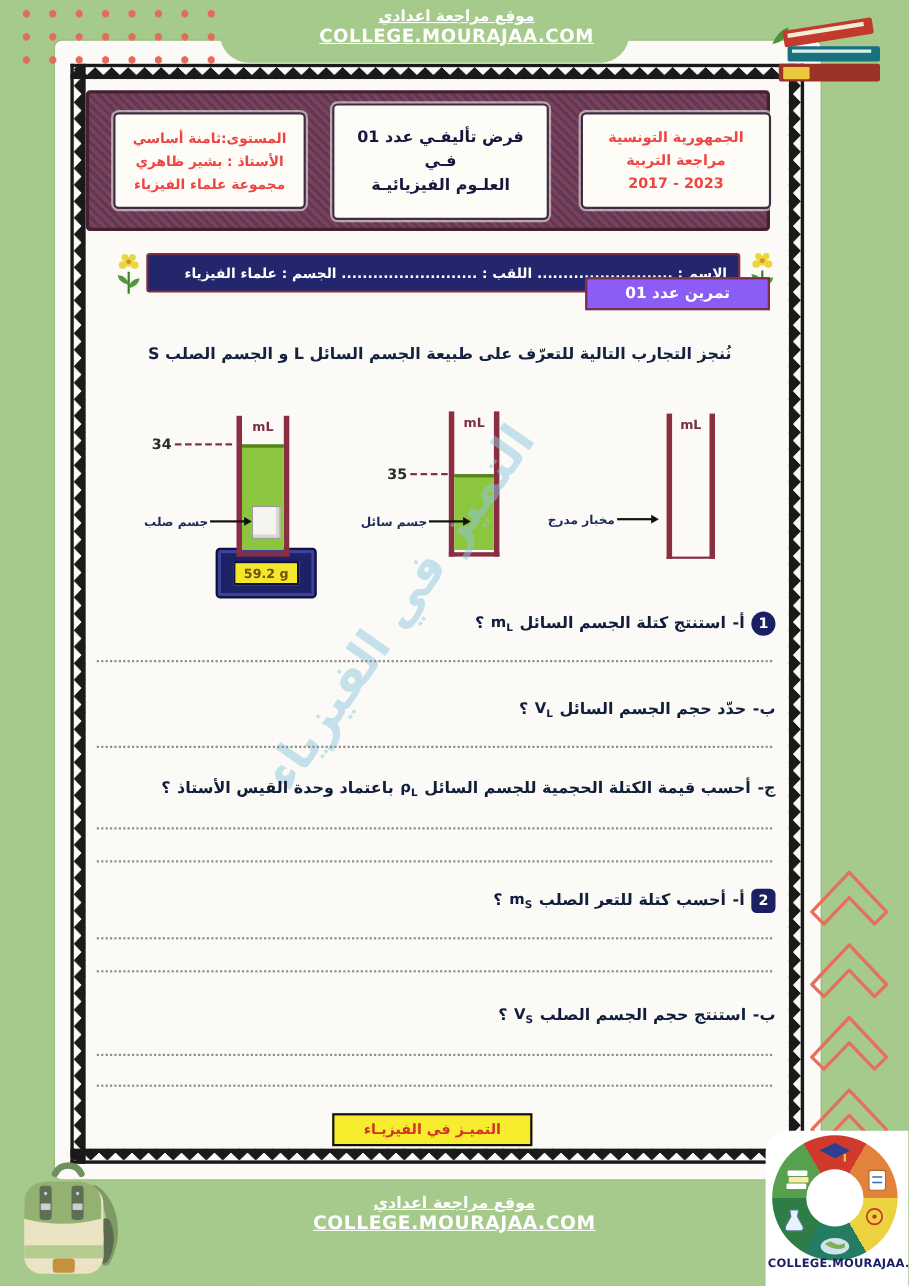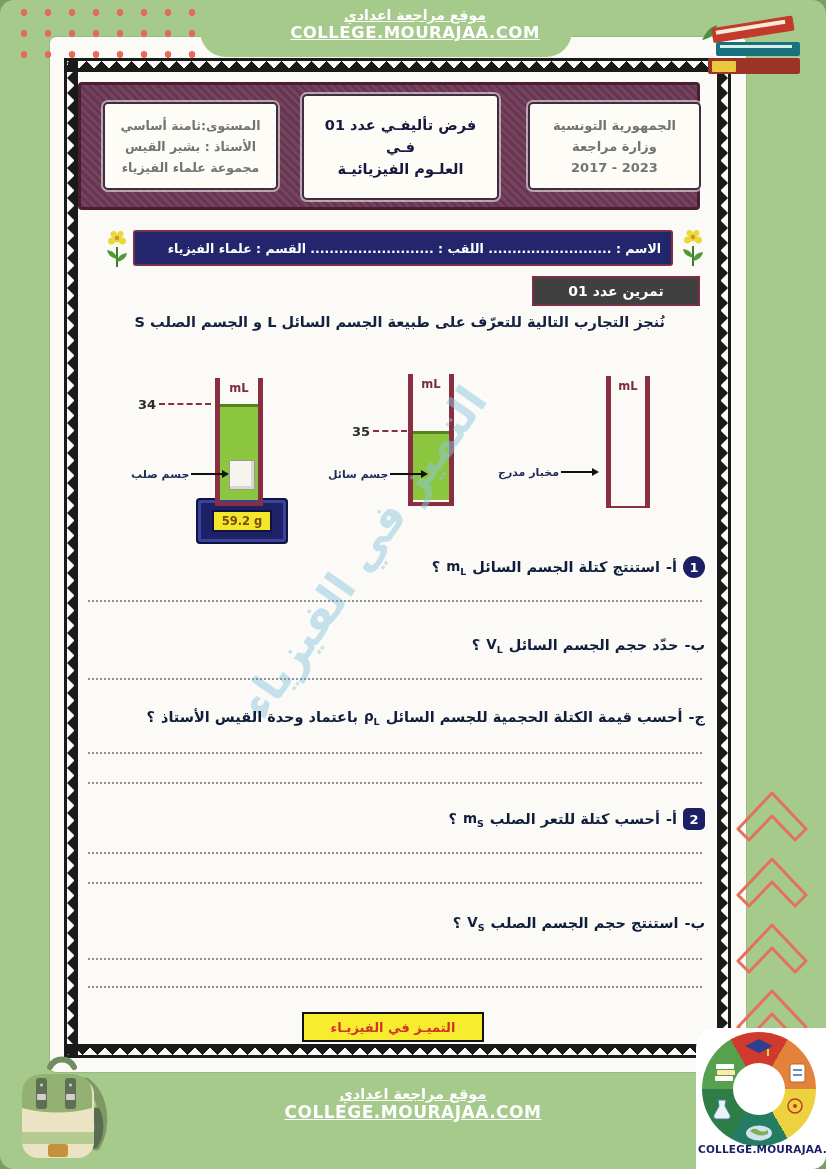--- a/index.html
+++ b/index.html
@@ -1,21 +1,20 @@
 <!DOCTYPE html>
 <html><head>
 <meta charset="utf-8">
 <style>
   * { margin:0; padding:0; box-sizing:border-box; }
   body { background:#7d9a67; }
   .page {
     position:relative; width:826px; height:1169px; margin:0 auto;
     background:#a5ca8b; overflow:hidden;
     font-family:"DejaVu Sans", sans-serif;
-    border-radius:14px;
   }
   
   .paper { position:absolute; left:50px; top:37px; width:696px; height:1035px;
     background:#fbfaf6; border-radius:6px; box-shadow:0 0 0 1px rgba(0,0,0,.08); }
   .top-banner { position:absolute; left:200px; top:0; width:372px; height:57px;
     background:#a5ca8b; border-radius:0 0 26px 26px; }
   .dots { position:absolute; left:6px; top:0; width:202px; height:60px;
     background-image:radial-gradient(circle, #e56a5a 3.1px, rgba(0,0,0,0) 3.6px);
     background-size:24px 21px; background-position:6px 2px; z-index:5; }
   
@@ -35,32 +34,32 @@
     background:conic-gradient(from 45deg at 0 50%, #1a1a1a 90deg, rgba(0,0,0,0) 0) left / 11px 15px repeat-y; }
   .zz-r { left:717px; top:58px; width:14px; height:1000px; border-right:3px solid #1a1a1a;
     background:conic-gradient(from 225deg at 100% 50%, #1a1a1a 90deg, rgba(0,0,0,0) 0) right / 11px 15px repeat-y; }
   
   .hframe { position:absolute; left:78px; top:82px; width:622px; height:128px; z-index:3;
     background:#7b4156; border:3px solid #471f31; border-radius:4px;
     background-image:repeating-linear-gradient(45deg, rgba(28,31,99,.28) 0 3px, rgba(0,0,0,0) 3px 6px); }
   .hbox { position:absolute; background:#fdfcf6; border:2px solid #3f2d42; border-radius:5px;
     box-shadow:0 0 0 2px rgba(253,252,246,.55); direction:rtl; text-align:center;
     display:flex; flex-direction:column; justify-content:center; gap:6px;
-    font-weight:bold; color:#737373; }
+    font-weight:bold; color:#ef4444; }
   .hbox.school { left:22px; top:17px; width:175px; height:88px; font-size:12.5px; }
   .hbox.extitle { left:221px; top:9px; width:197px; height:106px; font-size:14.5px; color:#17173f; }
   .hbox.state { left:447px; top:17px; width:173px; height:88px; font-size:13px; }
   
   .flower { position:absolute; z-index:3; }
   .idbar { position:absolute; left:133px; top:230px; width:540px; height:36px; z-index:3;
     background:#23256d; border:2px solid #7b2f44; border-radius:3px; direction:rtl;
     color:#fff; font-size:12.5px; font-weight:bold; display:flex; align-items:center;
     padding:0 10px; white-space:nowrap; overflow:hidden; }
-  .exbox { position:absolute; left:532px; top:276px; width:168px; height:30px; z-index:3;
-    background:#404040; border:2px solid #7b2f44; color:#fff; font-size:14px; font-weight:bold;
+  .exbox { position:absolute; left:532px; top:252px; width:168px; height:30px; z-index:3;
+    background:#8b5cf6; border:2px solid #7b2f44; color:#fff; font-size:14px; font-weight:bold;
     display:flex; align-items:center; justify-content:center; direction:rtl; }
   .intro { position:absolute; left:120px; top:314px; width:545px; z-index:3; direction:rtl;
     text-align:right; font-size:14.5px; font-weight:bold; color:#14213f; }
   
   .tube { position:absolute; border:5px solid #8a2f42; border-top:none; border-bottom-width:4px; z-index:3; }
   .unit { position:absolute; left:0; right:0; top:3px; text-align:center;
     font-size:11.5px; font-weight:bold; color:#7c2d3e; }
   .liquid { position:absolute; left:0; right:0; bottom:2px; background:#8cc63e; border-top:3px solid #55821f; }
   .solid { position:absolute; left:9px; top:82px; width:26px; height:30px;
     background:#f5f4ee; border:1px solid #9a9a9a; box-shadow:inset -3px -3px 0 #d9d8cf; }
@@ -140,31 +139,31 @@
   </svg>
 
   <div class="zz zz-t"></div>
   <div class="zz zz-b"></div>
   <div class="zz zz-l"></div>
   <div class="zz zz-r"></div>
 
   <div class="hframe">
     <div class="hbox school">
       <div>المستوى:ثامنة أساسي</div>
-      <div>الأستاذ : بشير القيس</div>
+      <div>الأستاذ : بشير ظاهري</div>
       <div>مجموعة علماء الفيزياء</div>
     </div>
     <div class="hbox extitle">
       <div>فرض تأليفـي عدد 01</div>
       <div>فـي</div>
       <div>العلـوم الفيزيائيـة</div>
     </div>
     <div class="hbox state">
       <div>الجمهورية التونسية</div>
-      <div>وزارة مراجعة</div>
+      <div>مراجعة التربية</div>
       <div>2023 - 2017</div>
     </div>
   </div>
 
   <svg class="flower" style="left:104px; top:229px" width="26" height="40" viewBox="0 0 26 40">
     <path d="M13,38 C13,30 13,25 13,18" stroke="#3f7d2e" stroke-width="2" fill="none"></path>
     <path d="M13,30 q-9,-2 -10,-9 q9,1 10,9 z" fill="#4e9a38"></path>
     <path d="M13,33 q9,-2 10,-9 q-9,1 -10,9 z" fill="#4e9a38"></path>
     <circle cx="13" cy="9" r="4.5" fill="#e8d93a"></circle>
       <circle cx="7.5" cy="12" r="3.5" fill="#e8d93a"></circle>
@@ -179,21 +178,21 @@
     <path d="M13,33 q9,-2 10,-9 q-9,1 -10,9 z" fill="#4e9a38"></path>
     <circle cx="13" cy="9" r="4.5" fill="#e8d93a"></circle>
       <circle cx="7.5" cy="12" r="3.5" fill="#e8d93a"></circle>
     <circle cx="18.5" cy="12" r="3.5" fill="#e8d93a"></circle>
       <circle cx="9.5" cy="5" r="3" fill="#e8d93a"></circle>
     <circle cx="16.5" cy="5" r="3" fill="#e8d93a"></circle>
       <circle cx="13" cy="9" r="2.2" fill="#d98f2a"></circle>
   </svg>
 
   <div class="idbar">
-    <span>الاسم : .......................... اللقب : .......................... القسم : علماء الفيزياء</span>
+    <span>الاسم : .......................... اللقب : .......................... الجسم : علماء الفيزياء</span>
   </div>
 
   <div class="exbox">
     <span>تمرين عدد 01</span>
   </div>
 
   <div class="intro">نُنجز التجارب التالية للتعرّف على طبيعة الجسم السائل L و الجسم الصلب S</div>
 
   <div class="tube" style="left:215px; top:378px; width:48px; height:128px">
     <span class="unit">mL</span>

